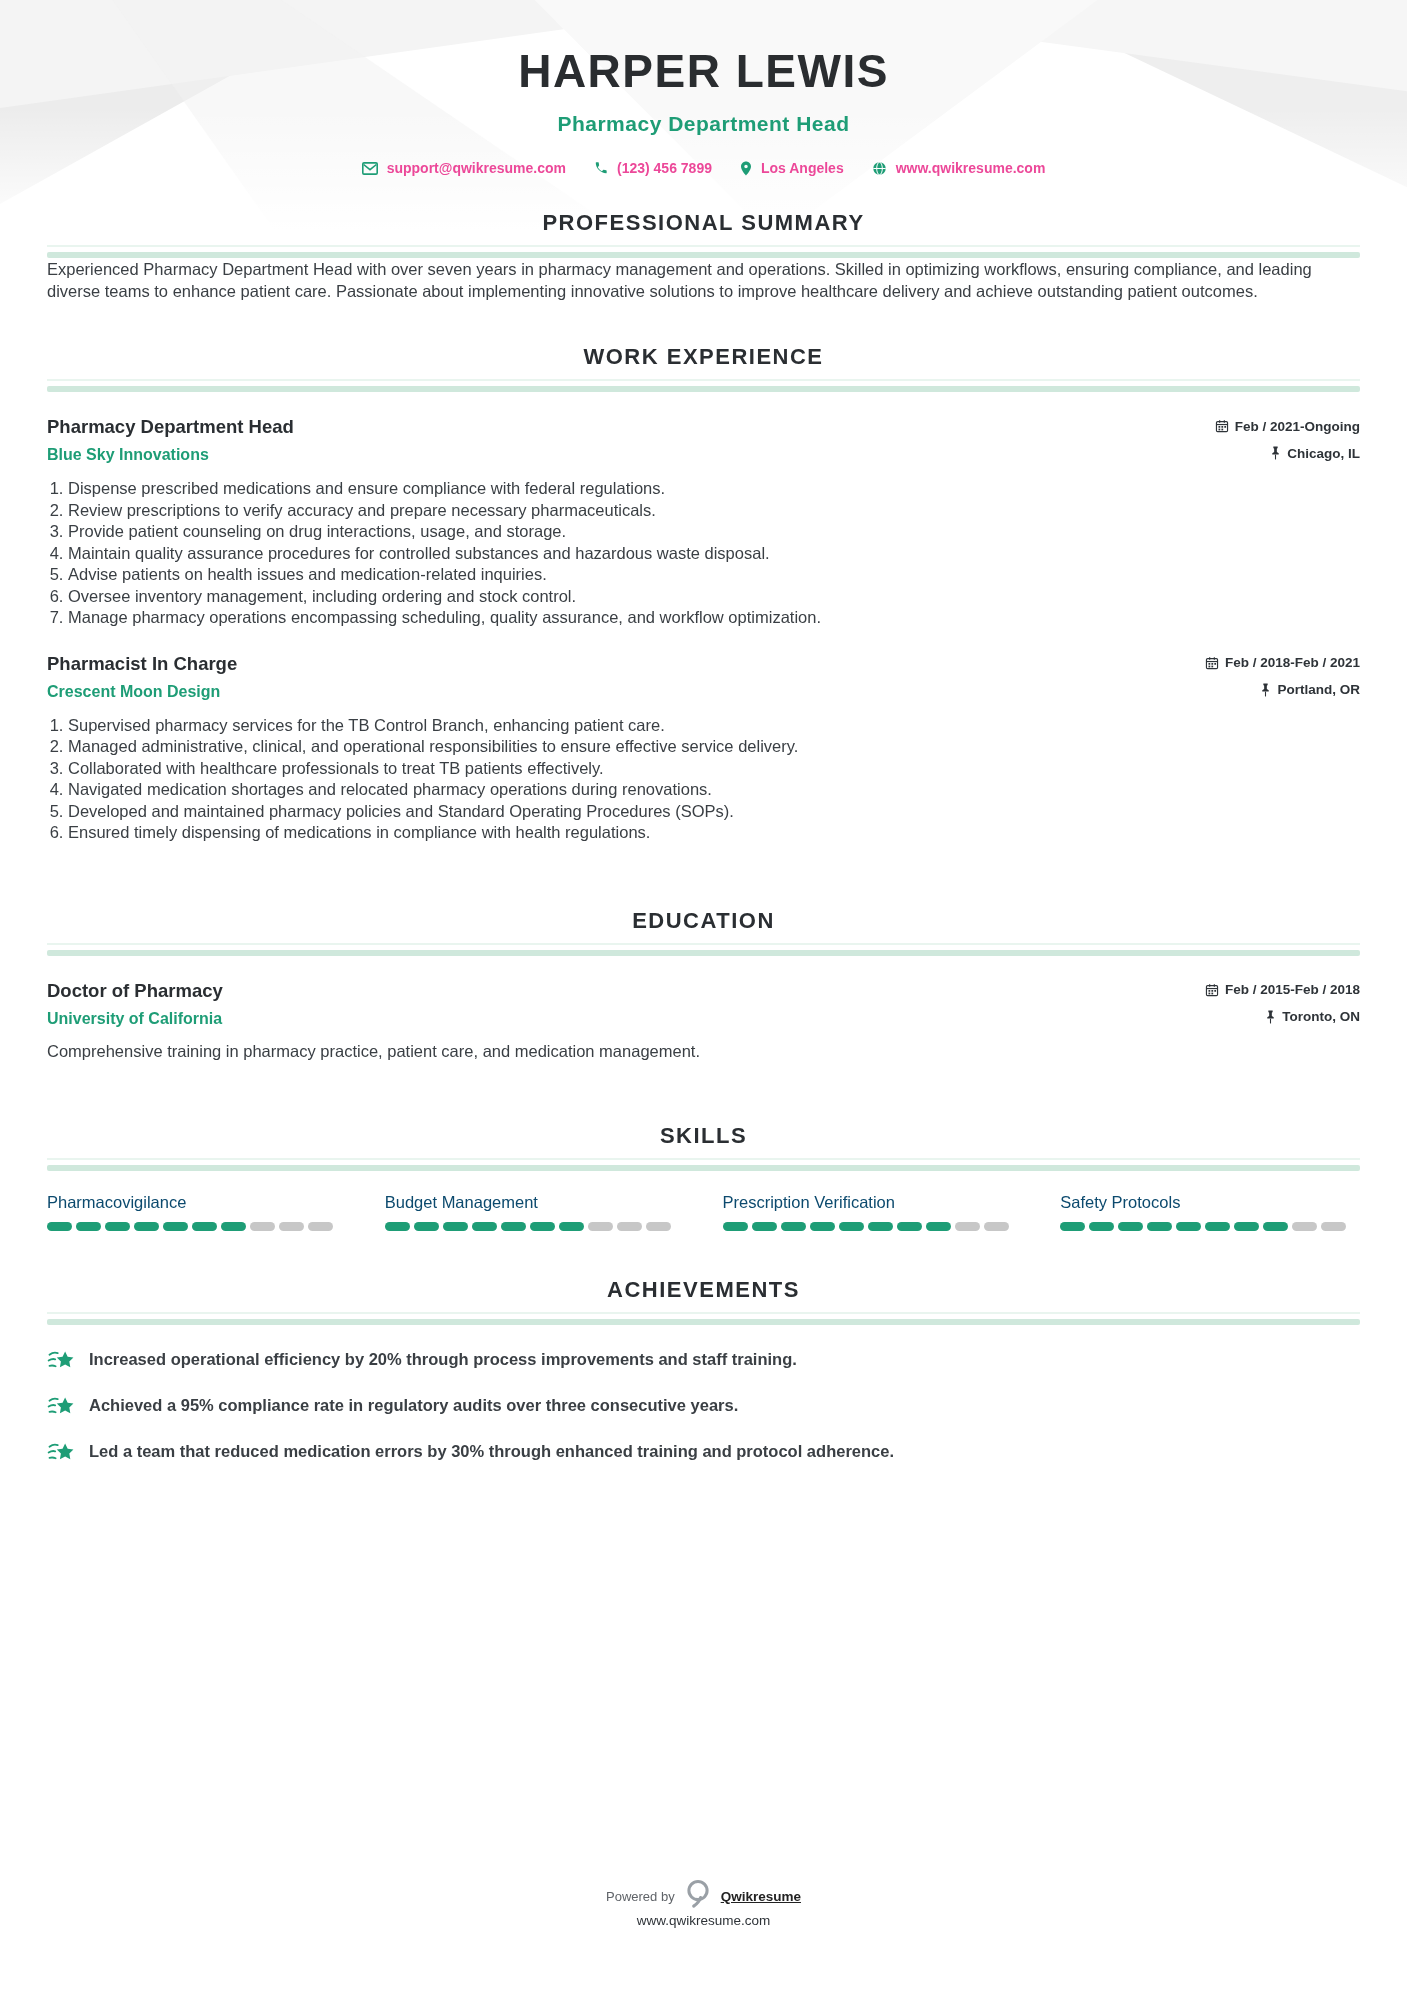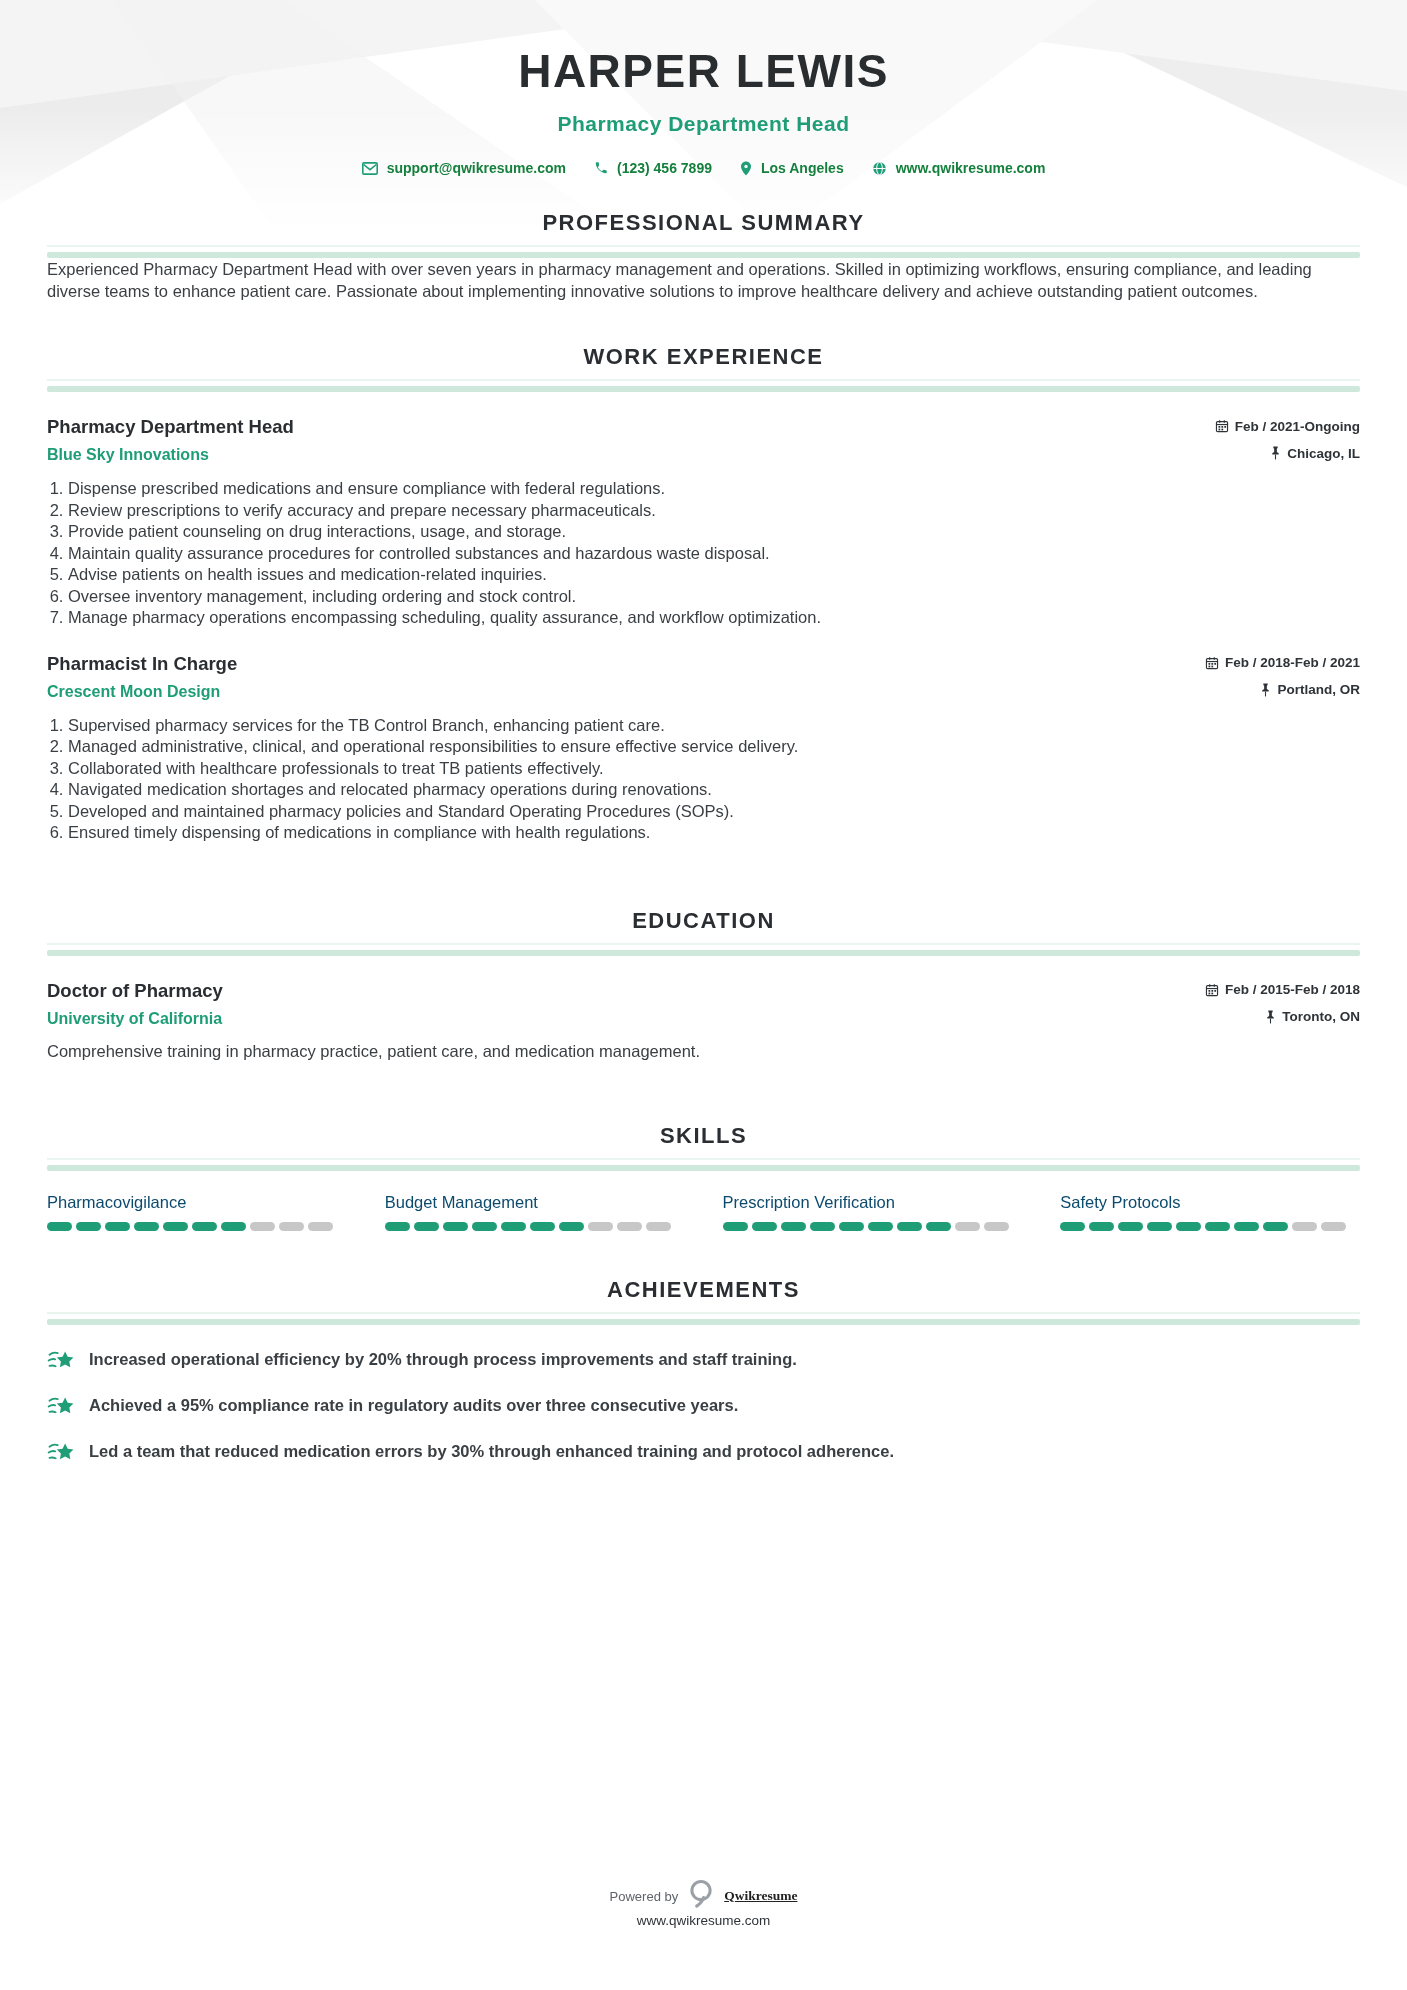--- a/index.html
+++ b/index.html
@@ -16,21 +16,21 @@
   .sh2 { background:#f4f4f4; clip-path:polygon(0 0, 55% 0, 0 45%); }
   .sh3 { background:#eeeeee; clip-path:polygon(72% 0, 100% 0, 100% 78%); }
   .sh4 { background:#f6f6f6; clip-path:polygon(52% 0, 100% 0, 100% 38%); }
   .sh5 { background:#f9f9f9; clip-path:polygon(38% 0, 78% 0, 55% 100%); }
   .sh6 { background:#f1f1f1; clip-path:polygon(8% 0, 20% 0, 45% 100%, 20% 100%); opacity:.5; }
   .header-fade { position:absolute; inset:0; background:linear-gradient(to bottom, rgba(255,255,255,0) 45%, #ffffff 96%); }
   
   .header { position:relative; text-align:center; padding-top:44px; }
   .name { font-size:46px; font-weight:800; letter-spacing:1.5px; color:#2a2d30; }
   .job-title { margin-top:14px; font-size:21px; font-weight:600; letter-spacing:.5px; color:var(--accent); }
-  .contact-row { margin-top:24px; display:flex; justify-content:center; align-items:center; gap:14px; font-size:14px; font-weight:600; color:#15803d; }
+  .contact-row { margin-top:24px; display:flex; justify-content:center; align-items:center; gap:14px; font-size:14px; font-weight:600; color:#ec4899; }
   .contact-item { display:flex; align-items:center; gap:9px; padding:0 7px; }
   .contact-item svg { display:block; }
   
   .content { position:relative; padding:0 47px; }
   .section-heading { text-align:center; font-size:22px; font-weight:700; letter-spacing:1.5px; color:#2a2e32; }
   .section-rule { margin-top:9px; }
   .section-rule .thin { height:2px; background:#e9f5ef; }
   .section-rule .thick { height:6px; background:#cfe8dc; margin-top:5px; border-radius:2px; }
   .summary-text { font-size:16.5px; line-height:22px; color:#3a3f44; }
   
@@ -52,21 +52,21 @@
   .pill.filled { background:var(--accent); }
   
   .ach-list { margin-top:22px; }
   .ach-item { display:flex; align-items:flex-start; gap:14px; margin-bottom:16px;font-weight:bold; }
   .ach-item .txt { font-size:16.5px; line-height:22px; color:#3a3f44; padding-top:1px; }
   .ach-item svg { flex:0 0 auto; margin-top:1px; }
   
   .footer { position:absolute; left:47px; right:47px; bottom:62px; display:flex; justify-content:space-between; align-items:center;flex-direction:column; }
   .footer-left { display:flex; align-items:center; gap:10px; }
   .powered-by { font-size:13px; color:#5f6368; }
-  .brand-link { font-size:13.5px; font-weight:600; color:#222; text-decoration:underline; cursor:pointer;font-family:Liberation Serif, serif; }
+  .brand-link { font-size:13.5px; font-weight:600; color:#222; text-decoration:underline; cursor:pointer; }
   .footer-site { font-size:13.5px; color:#2e3338; }
   .mt-summary { margin-top:34px; }
   .mt-work { margin-top:42px; }
   .mt-edu { margin-top:64px; }
   .mt-skills { margin-top:62px; }
   .mt-ach { margin-top:46px; }
 </style>
 </head>
 <body>
 

